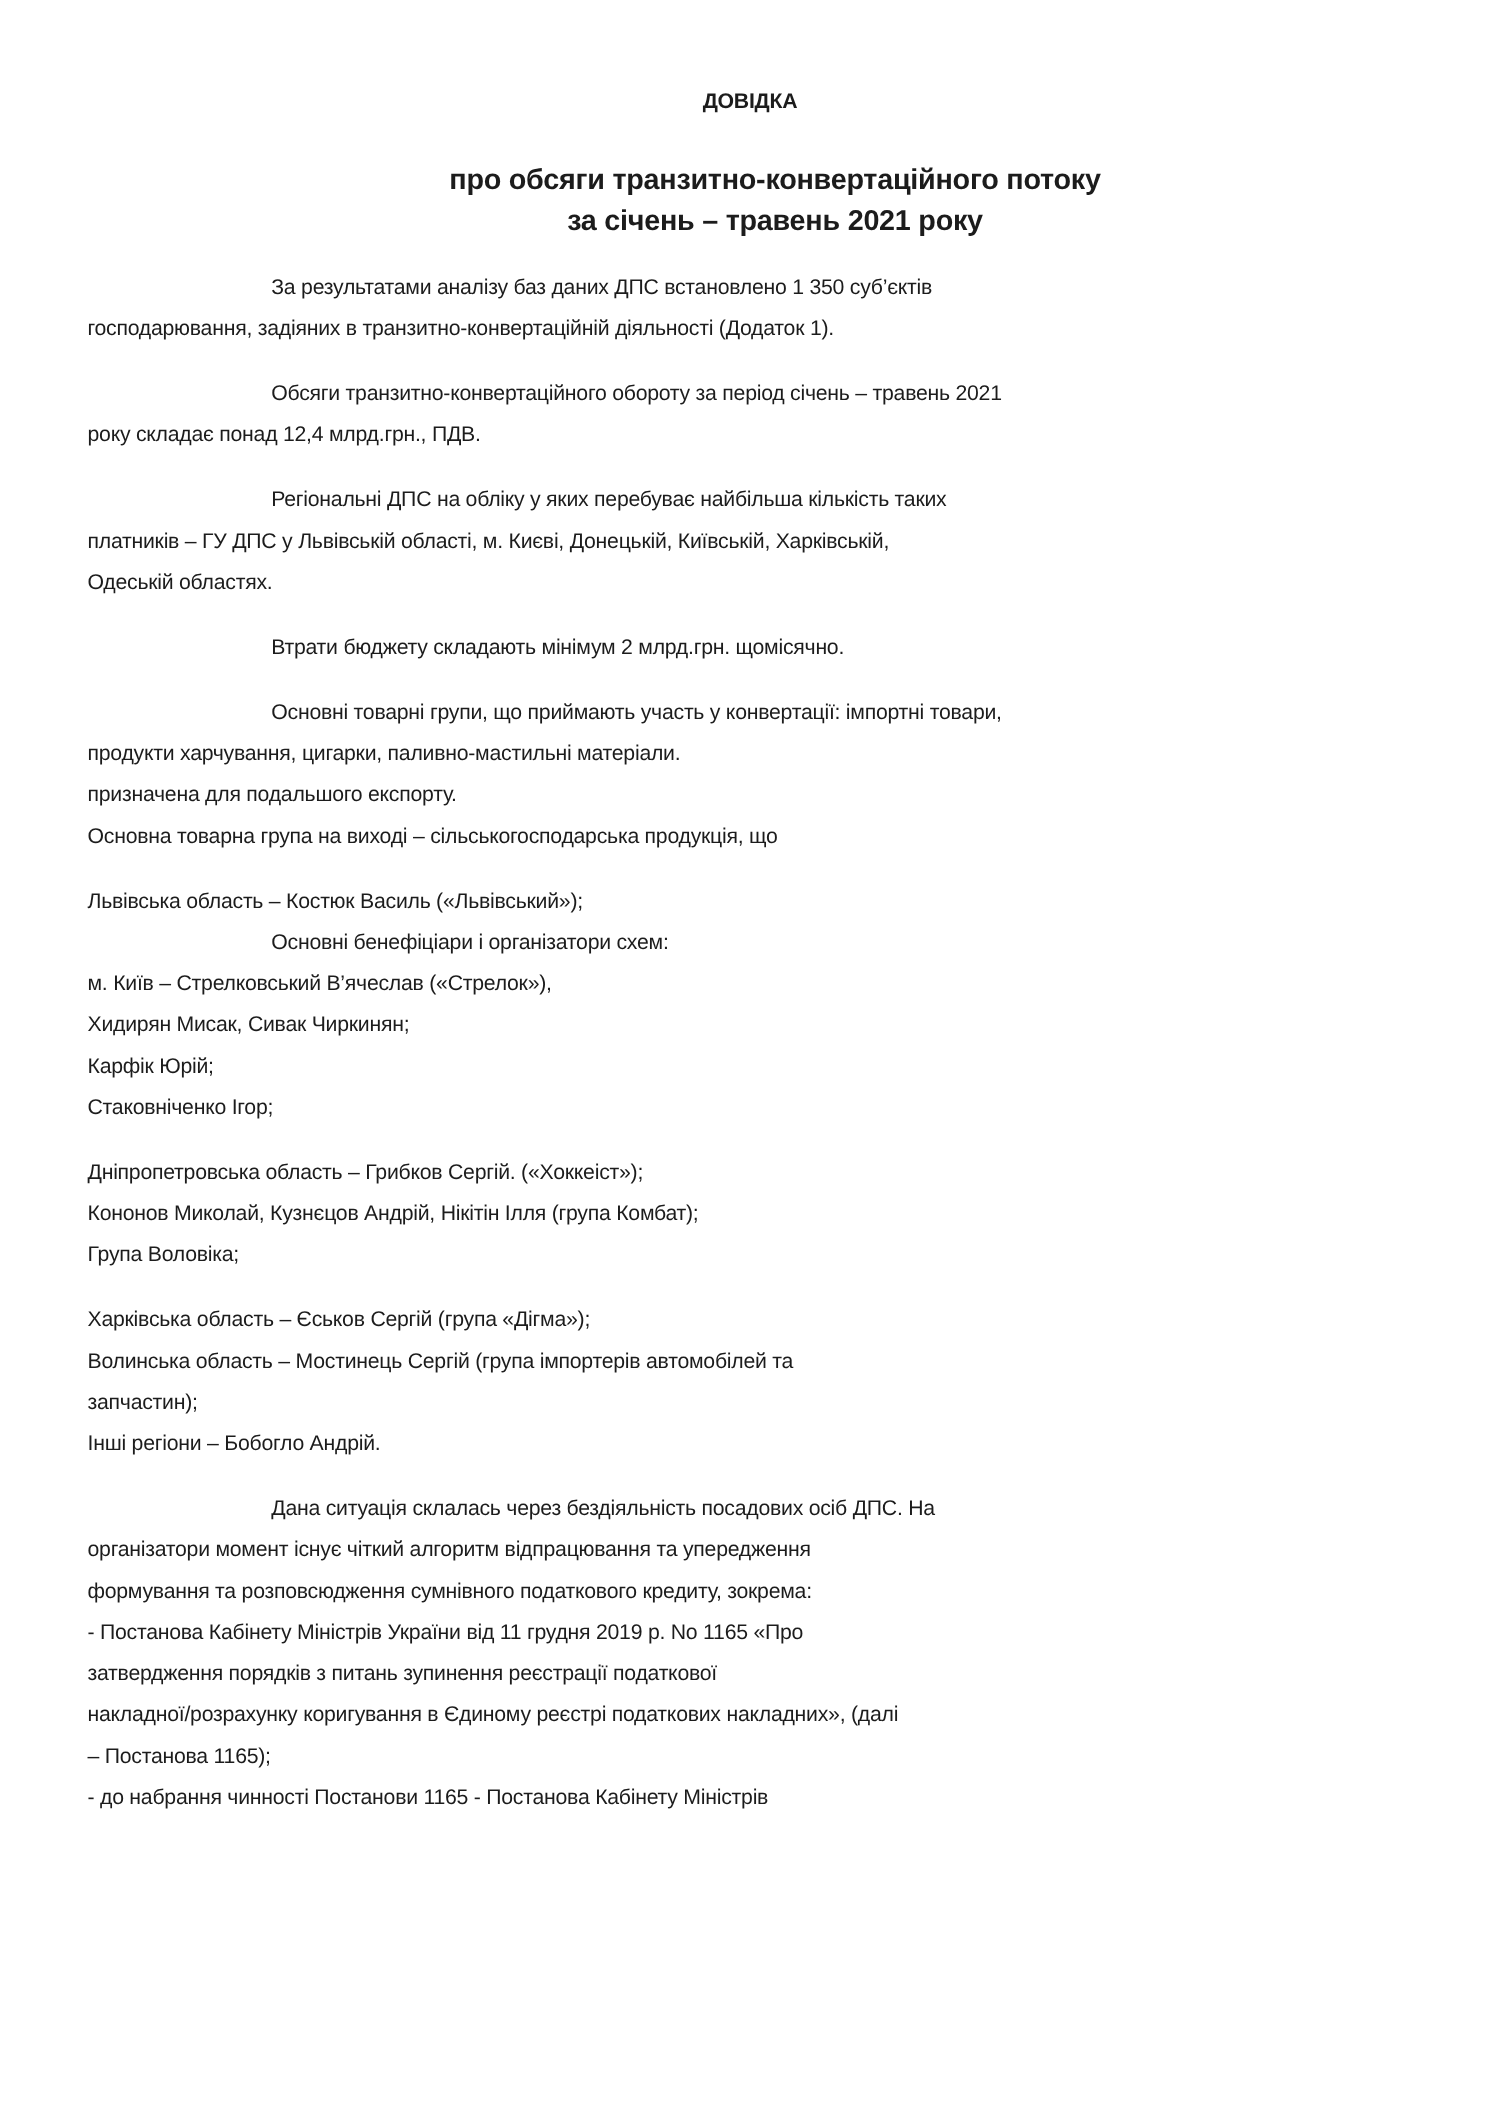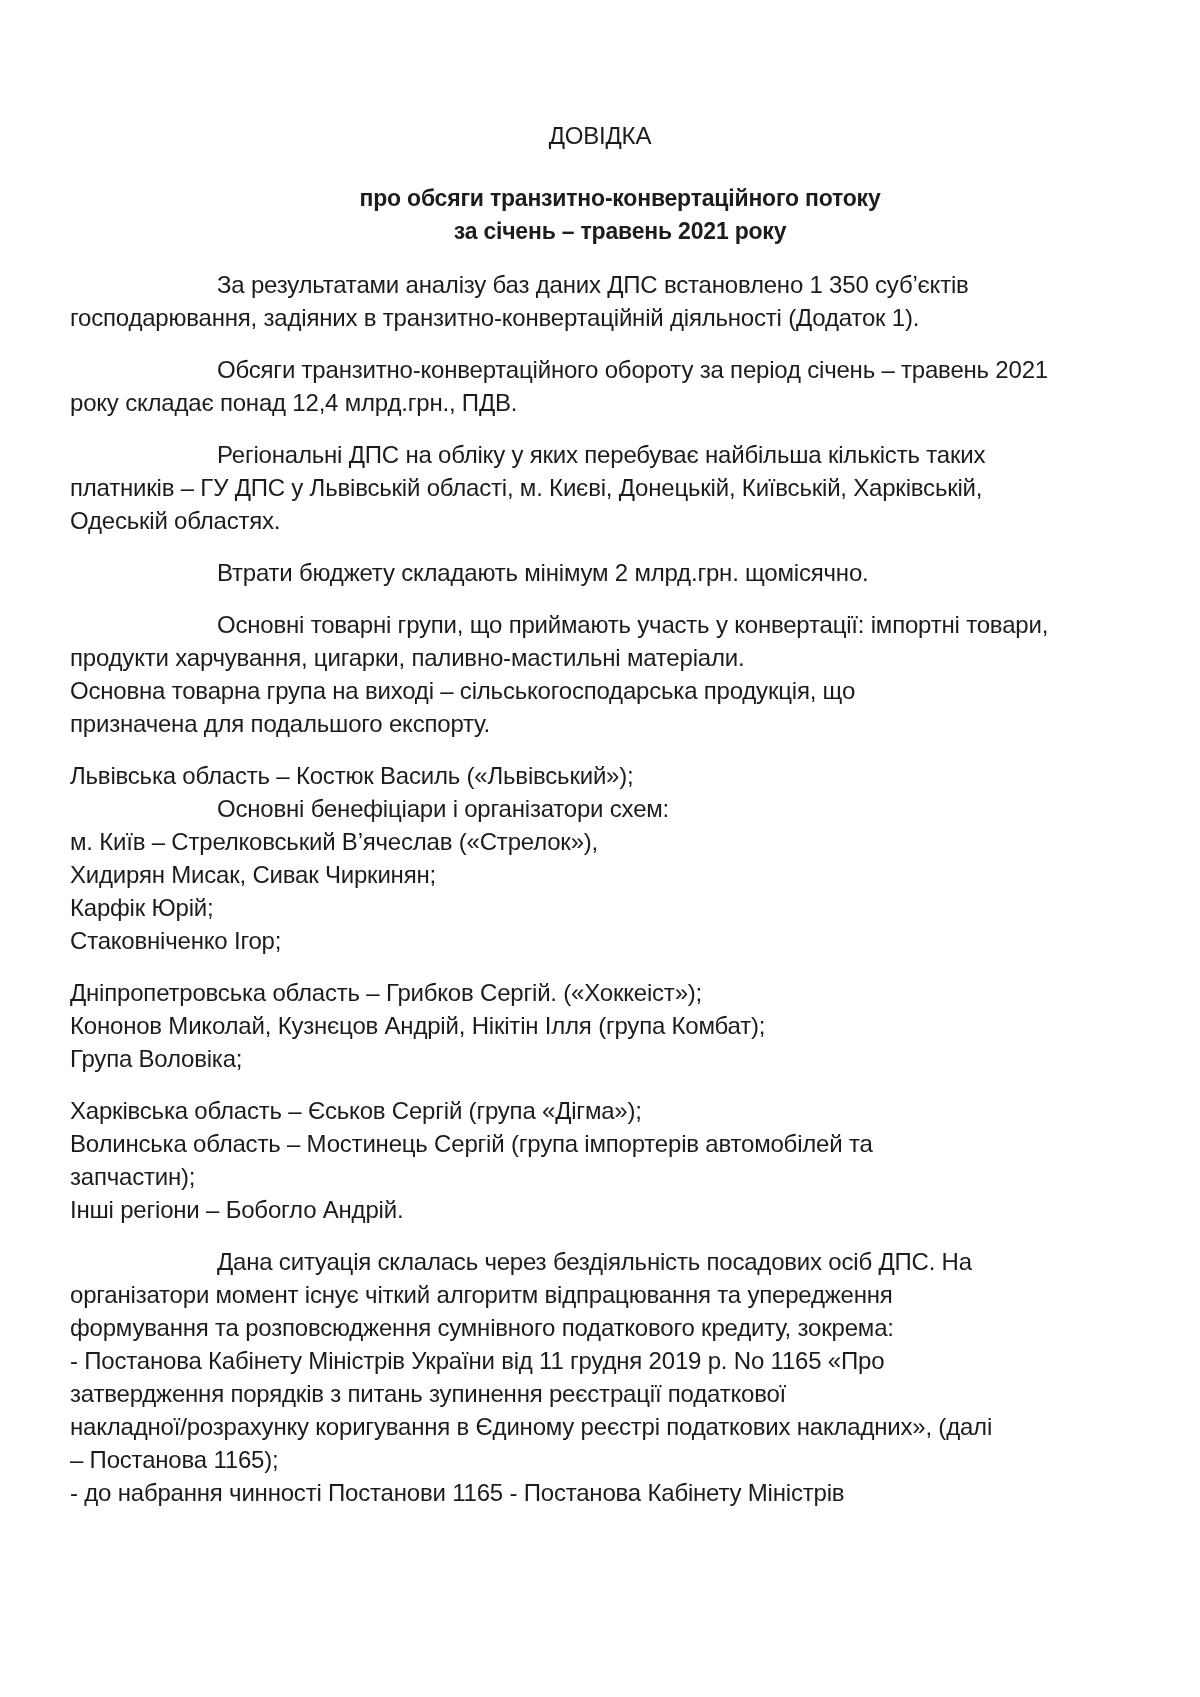--- a/index.html
+++ b/index.html
@@ -12,37 +12,37 @@
     position: relative;
     width: 1200px;
     height: 1697px;
     background: #ffffff;
     color: #1c1c1c;
     font-family: "Liberation Sans", sans-serif;
     overflow: hidden;
     letter-spacing: -0.2px;
   }
   .doc-title {
-    margin: 119px 0 0 0;
-    font-size: 24px;
+    margin: 64px 0 0 0;
+    font-size: 17px;
     line-height: 33px;
-    font-weight: 400;
+    font-weight: 700;
     text-align: center;
   }
   .doc-subtitle {
     margin-top: 30px;
     font-size: 23px;
     line-height: 33px;
     font-weight: 700;
     text-align: center;
     padding-left: 40px;
   }
   .doc-body {
     margin-top: 20px;
-    font-size: 24px;
+    font-size: 17px;
     line-height: 33px;
   }
   .block + .block {
     margin-top: 19px;
   }
   .line {
     margin-left: 70px;
     margin-right: 40px;
     white-space: nowrap;
   }
@@ -74,22 +74,22 @@
         <div class="line indent">Регіональні ДПС на обліку у яких перебуває найбільша кількість таких</div>
         <div class="line">платників – ГУ ДПС у Львівській області, м. Києві, Донецькій, Київській, Харківській,</div>
         <div class="line">Одеській областях.</div>
       </div>
       <div class="block">
         <div class="line indent">Втрати бюджету складають мінімум 2 млрд.грн. щомісячно.</div>
       </div>
       <div class="block">
         <div class="line indent">Основні товарні групи, що приймають участь у конвертації: імпортні товари,</div>
         <div class="line">продукти харчування, цигарки, паливно-мастильні матеріали.</div>
+        <div class="line">призначена для подальшого експорту.</div>
         <div class="line">Основна товарна група на виході – сільськогосподарська продукція, що</div>
-        <div class="line">призначена для подальшого експорту.</div>
       </div>
       <div class="block">
         <div class="line">Львівська область – Костюк Василь («Львівський»);</div>
         <div class="line indent">Основні бенефіціари і організатори схем:</div>
         <div class="line">м. Київ – Стрелковський В’ячеслав («Стрелок»),</div>
         <div class="line">Хидирян Мисак, Сивак Чиркинян;</div>
         <div class="line">Карфік Юрій;</div>
         <div class="line">Стаковніченко Ігор;</div>
       </div>
       <div class="block">

